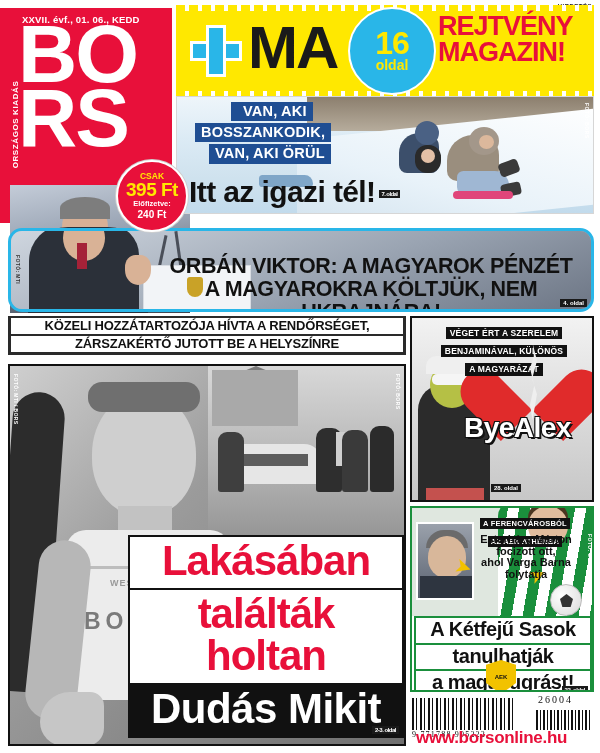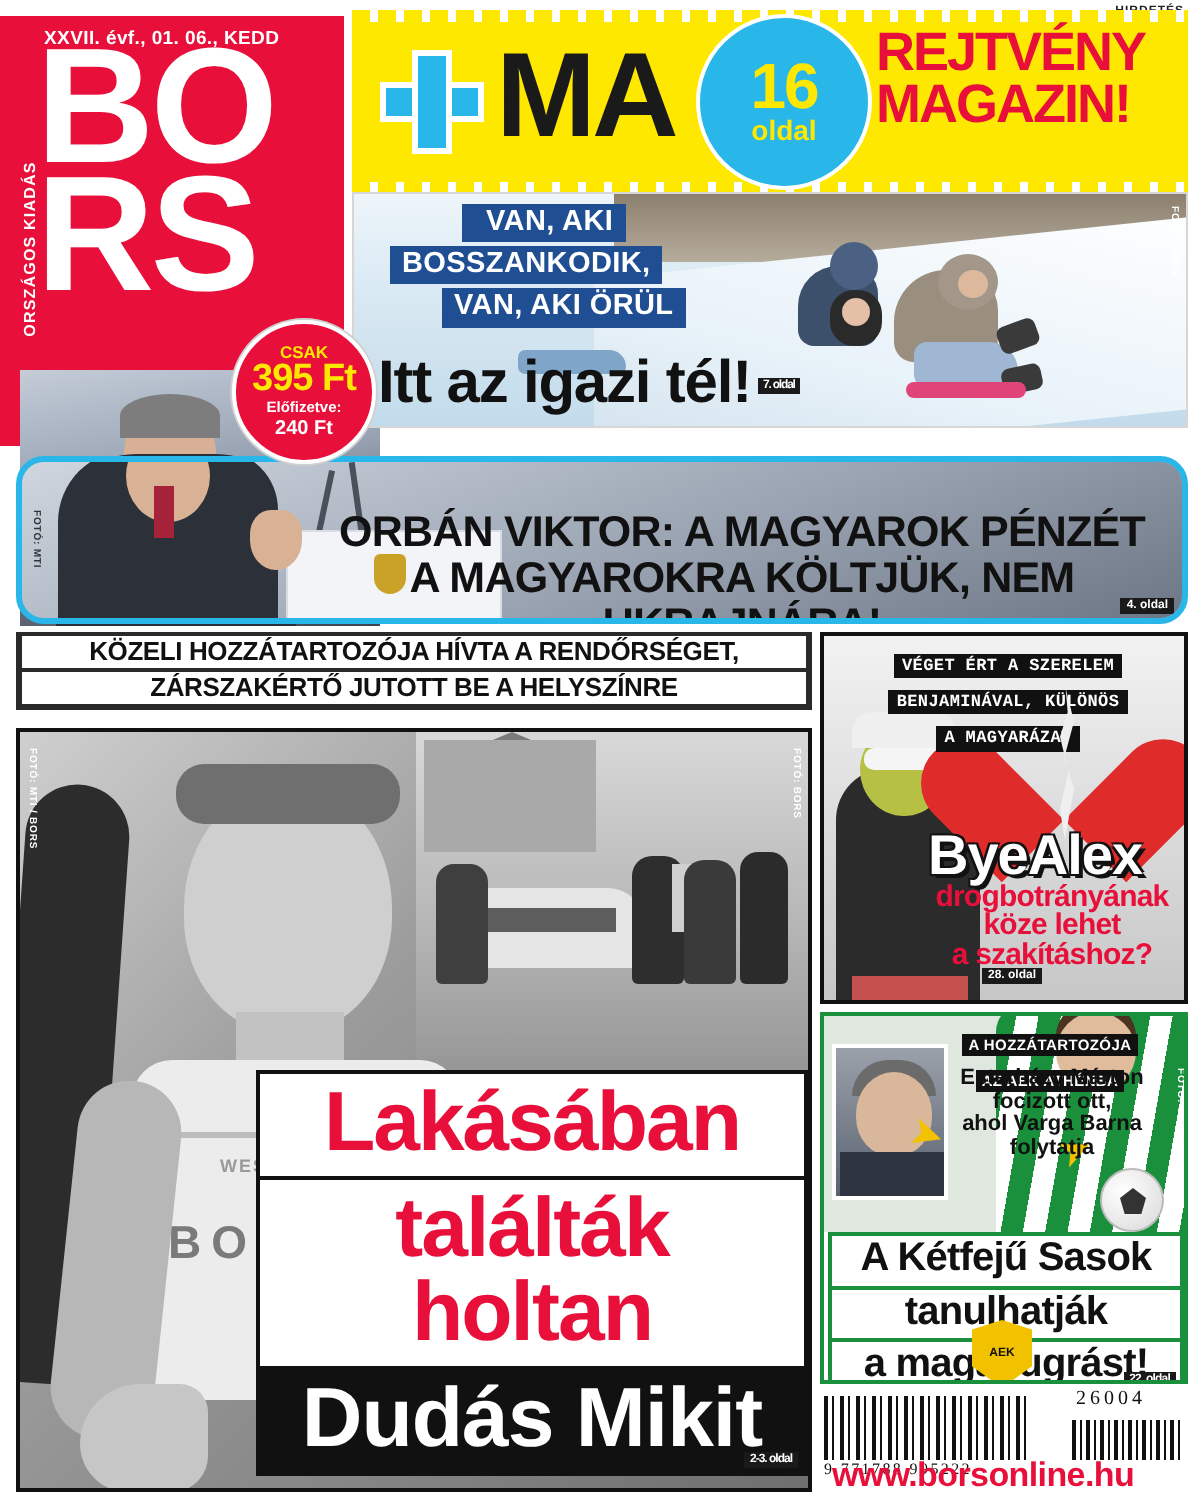--- a/index.html
+++ b/index.html
@@ -162,21 +162,21 @@
   .sled-blue { position:absolute; left:82px; top:78px; width:54px; height:12px; background:#7fa6c8; border-radius:6px 14px 6px 6px; }
 
   .winter .kicker { position:absolute; left:8px; top:5px; width:220px; }
   .winter .kicker span {
     display:inline-block; background:#1f4e93; color:#fff;
     font-size:14.5px; font-weight:bold; padding:1px 6px 2px; margin-bottom:2px;
     line-height:1.12; letter-spacing:0.2px;
   }
   .winter .kicker .k1 { margin-left:46px;padding-left:12px; }
   .winter .kicker .k2 { margin-left:10px; }
-  .winter .kicker .k3 { margin-left:36px; }
+  .winter .kicker .k3 { margin-left:24px; }
   .winter .head {
     position:absolute; left:12px; bottom:6px;
     font-size:30px; font-weight:bold; color:#111; letter-spacing:-0.6px;
     line-height:1;
   }
   .pageref {
     display:inline-block; background:#1a1a1a; color:#fff;
     font-size:6px; font-weight:bold; padding:1px 3px; vertical-align:middle;
     margin-left:3px;
   }
@@ -312,21 +312,21 @@
     background:#e02b2b; border-radius:44px 44px 0 0;
   }
   .heart::before { left:44px; transform-origin:0 100%; transform:rotate(45deg); }
   .heart::after  { left:0; transform-origin:100% 100%; transform:rotate(-45deg); }
   .heart-crack {
     position:absolute; left:118px; top:26px; width:7px; height:76px; z-index:3;
     background:#efefef;
     clip-path: polygon(40% 0, 100% 22%, 30% 46%, 100% 66%, 35% 100%, 0 80%, 60% 55%, 0 32%, 55% 16%);
   }
   .ba-kicker {
-    position:absolute; left:8px; top:4px; width:168px; text-align:center;font-family:Liberation Mono, monospace;
+    position:absolute; left:8px; top:4px; width:168px; text-align:center;
   }
   .ba-kicker span {
     display:inline-block; background:#111; color:#fff;
     font-size:8.5px; font-weight:bold; padding:1px 4px; line-height:1.2;
     margin-bottom:1px; letter-spacing:0.2px;
   }
   .ba-title {
     position:absolute; left:52px; top:96px;
     color:#fff; font-size:28px; font-weight:bold; line-height:1;
     text-shadow:2px 2px 0 #111,-1px -1px 0 #111,1px -1px 0 #111,-1px 1px 0 #111;
@@ -560,46 +560,41 @@
         <div class="pants"></div>
     </div>
     <div class="heart"></div>
     <div class="heart-crack"></div>
     <div class="ba-kicker">
       <span>VÉGET ÉRT A SZERELEM</span><br>
       <span>BENJAMINÁVAL, KÜLÖNÖS</span><br>
       <span>A MAGYARÁZAT</span>
     </div>
     <div class="ba-title">ByeAlex</div>
-    <div class="ba-sub">
-      <div>drogbotrányának</div>
-      <div>köze lehet</div>
-      <div>a szakításhoz?</div>
-    </div>
     <span class="pageref ba-pr">28. oldal</span>
   </div>
 
   <div class="aek">
     <div class="aek-photo">
       <div class="aek-player">
         <div class="hair"></div>
           <div class="ph"></div>
       </div>
       <div class="aek-ball"></div>
       <div class="aek-inset">
         <div class="hair"></div>
           <div class="face"></div>
           <div class="coat"></div>
       </div>
       <div class="photocredit-v" style="right:3px; top:26px; color:#fff;">FOTÓ: GETTY IMAGES</div>
       <div class="arrow-l">➤</div>
       <div class="arrow-r">➤</div>
     </div>
     <div class="aek-kicker">
-      <span>A HOZZÁTARTOZÓJA</span><br>
+      <span>A FERENCVÁROSBÓL</span><br>
       <span>AZ AEK ATHÉNBA</span>
     </div>
     <div class="aek-sub">
       <div>Esterházy Márton</div>
       <div>focizott ott,</div>
       <div>ahol Varga Barna</div>
       <div>folytatja</div>
     </div>
     <div class="aek-head">
       <span class="ln">A Kétfejű Sasok</span>

